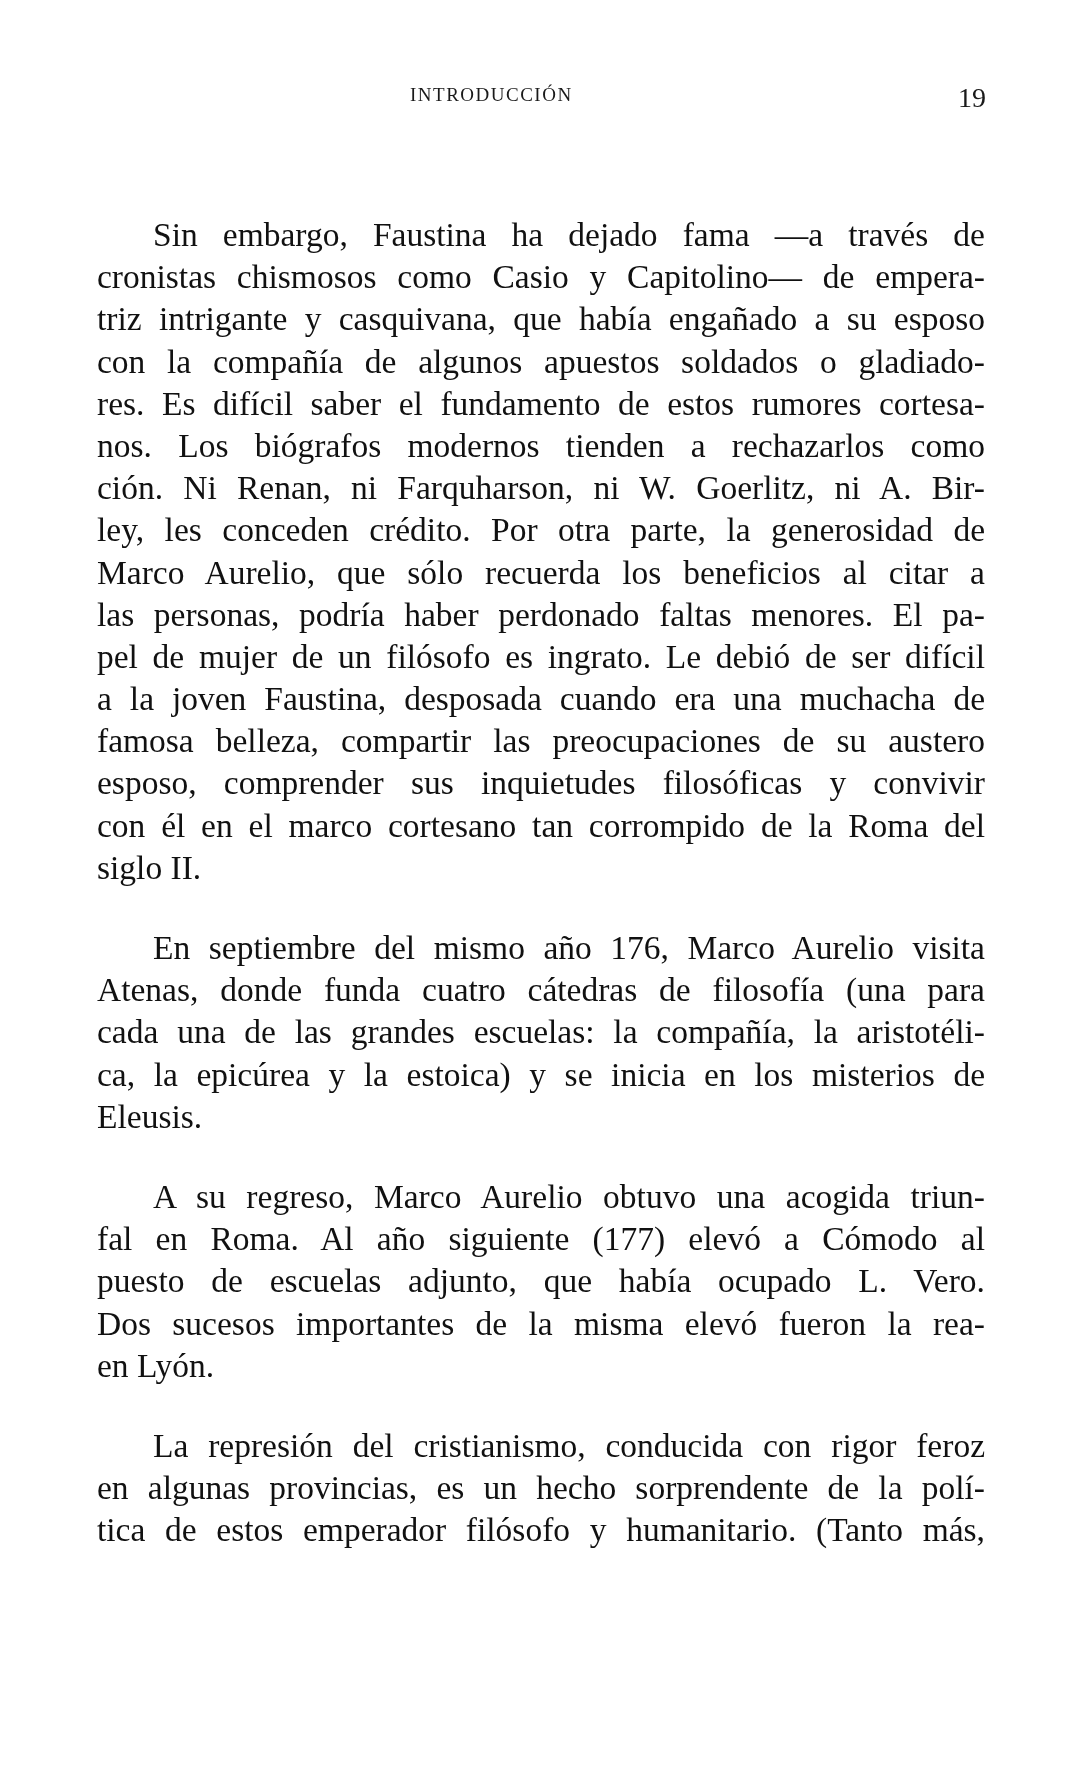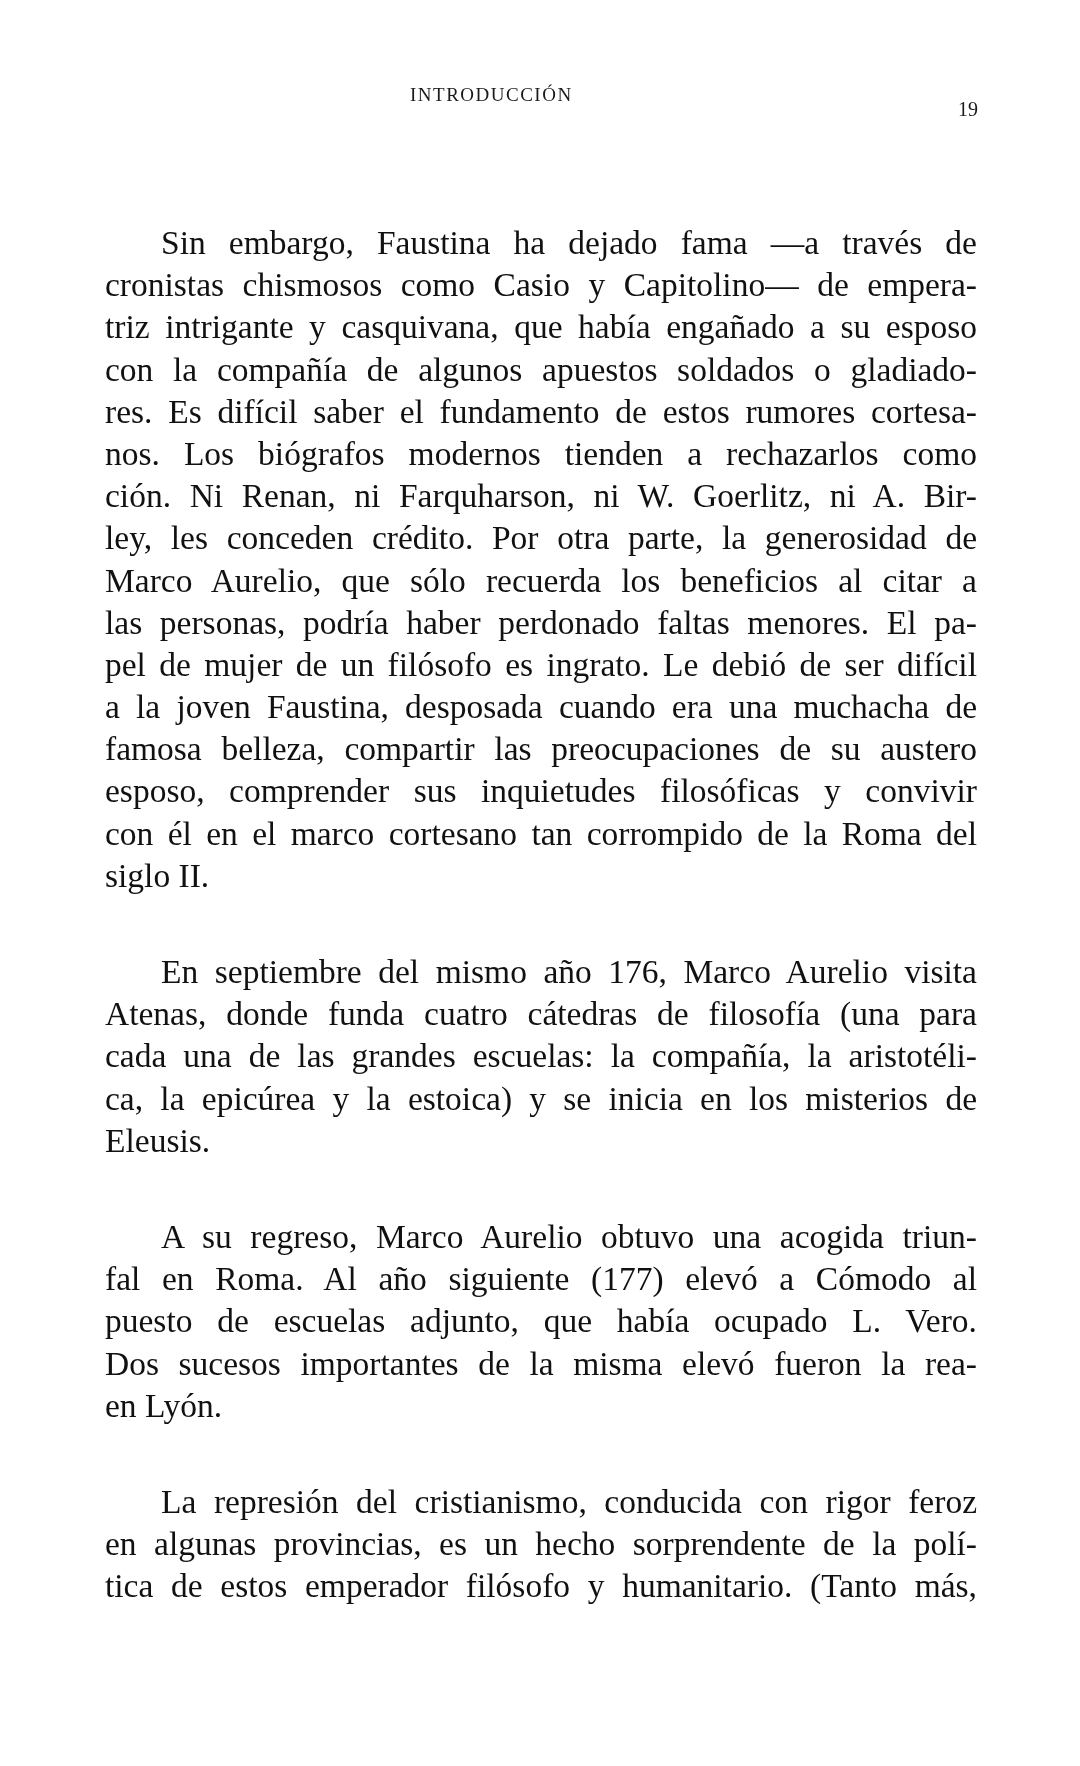--- a/index.html
+++ b/index.html
@@ -26,32 +26,32 @@
       position: absolute;
       left: 410px;
       top: 2px;
       font-size: 19px;
       letter-spacing: 1.5px;
       color: #1a1a1a;
     }
     .page-number {
       position: absolute;
       left: 958px;
-      top: 16px;
-      font-size: 20px;
+      top: 0px;
+      font-size: 28px;
       color: #1a1a1a;
     }
     .body-text {
       position: absolute;
       left: 89px;
       top: 206px;
       width: 904px;
     }
     .paragraph {
-      margin: 16px;
+      margin: 8px;
     }
     .line {
       display: block;
       height: 42.2px;
       line-height: 42.2px;
       font-size: 33.5px;
       text-align: justify;
       text-align-last: justify;
       white-space: nowrap;
       overflow: visible;

